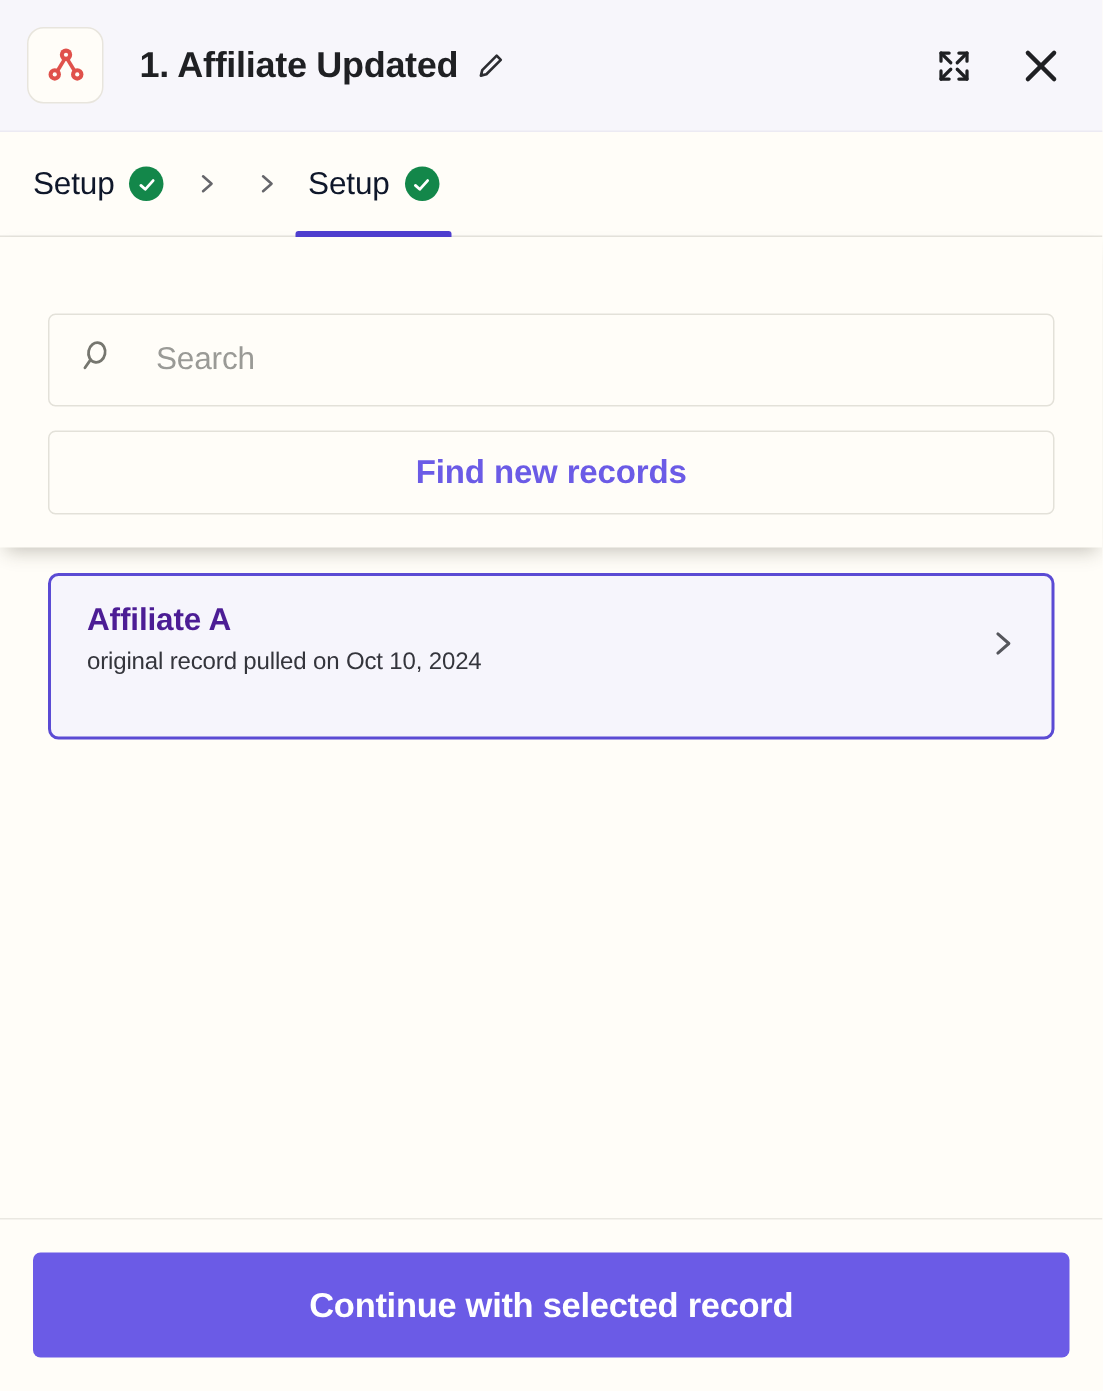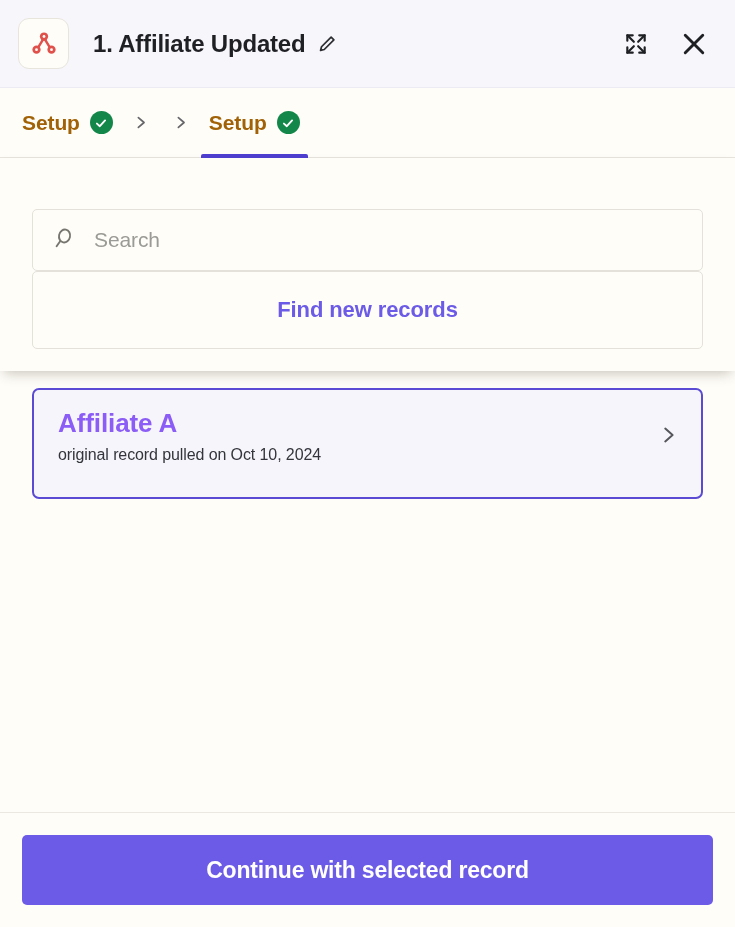--- a/index.html
+++ b/index.html
@@ -106,22 +106,22 @@
     align-items: center;
     gap: 10px;
     padding: 0 8px;
     height: 100%;
     cursor: pointer;
     position: relative;
   }
 
   .tab-label {
     font-size: 21px;
-    font-weight: 700;
-    color: #a16207;
+    font-weight: 400;
+    color: #0f172a;
     letter-spacing: -0.1px;
   }
 
   .tab.active::after {
     content: "";
     position: absolute;
     left: 0;
     right: 0;
     bottom: -1px;
     height: 4px;
@@ -174,43 +174,44 @@
 
   .search-box {
     margin-top: 25px;
     height: 62px;
     border: 1px solid #e3e1d9;
     border-radius: 5px;
     background: #fffdf8;
     display: flex;
     align-items: center;
     padding: 0 18px;
-    gap: 18px;
+    gap: 28px;
     cursor: text;
   }
 
   .search-input {
     border: none;
     outline: none;
     background: transparent;
     font-family: "Liberation Sans", sans-serif;
     font-size: 21px;
     color: #2c2d31;
     width: 100%;
     letter-spacing: -0.1px;
   }
 
   .search-input::placeholder {
     color: #9a9a96;
     opacity: 1;
   }
 
   .find-btn {
+    margin-top: 16px;
     width: 100%;
-    height: 78px;
+    height: 56px;
     border: 1px solid #e3e1d9;
     border-radius: 5px;
     background: #fffdf8;
     font-family: "Liberation Sans", sans-serif;
     font-size: 22px;
     font-weight: 700;
     color: #6b5be6;
     cursor: pointer;
     letter-spacing: -0.1px;
   }
@@ -232,23 +233,23 @@
     padding: 18px 22px 22px 24px;
     display: flex;
     align-items: flex-start;
     cursor: pointer;
     min-height: 111px;
   }
 
   .record-body { flex: 1; min-width: 0; }
 
   .record-title {
-    font-size: 26px;
+    font-size: 21px;
     font-weight: 700;
-    color: #8b5cf6;
+    color: #4c1d95;
     letter-spacing: -0.1px;
     margin-bottom: 7px;
   }
 
   .record-sub {
     font-size: 16px;
     color: #34353c;
     letter-spacing: -0.1px;
   }
 

